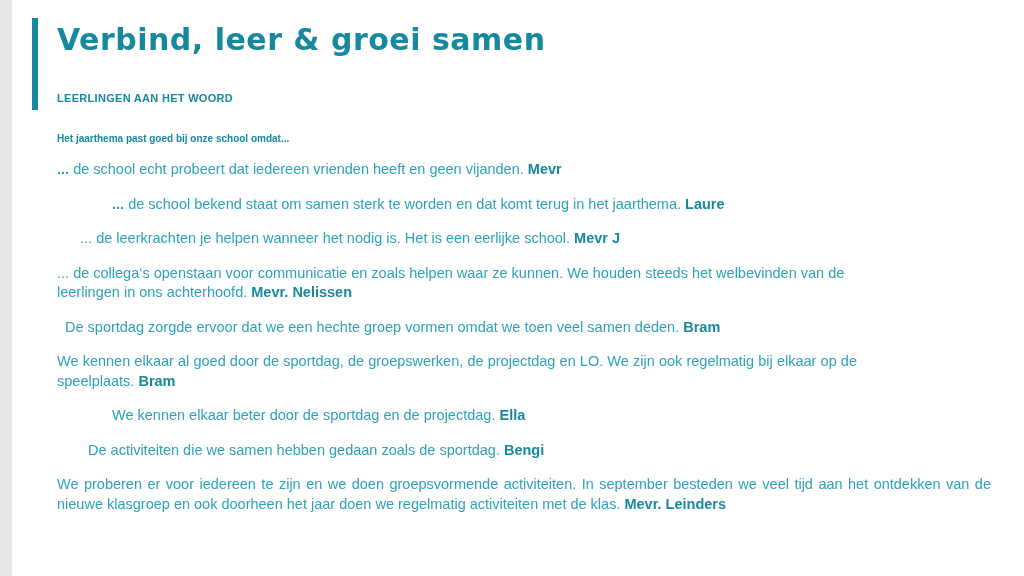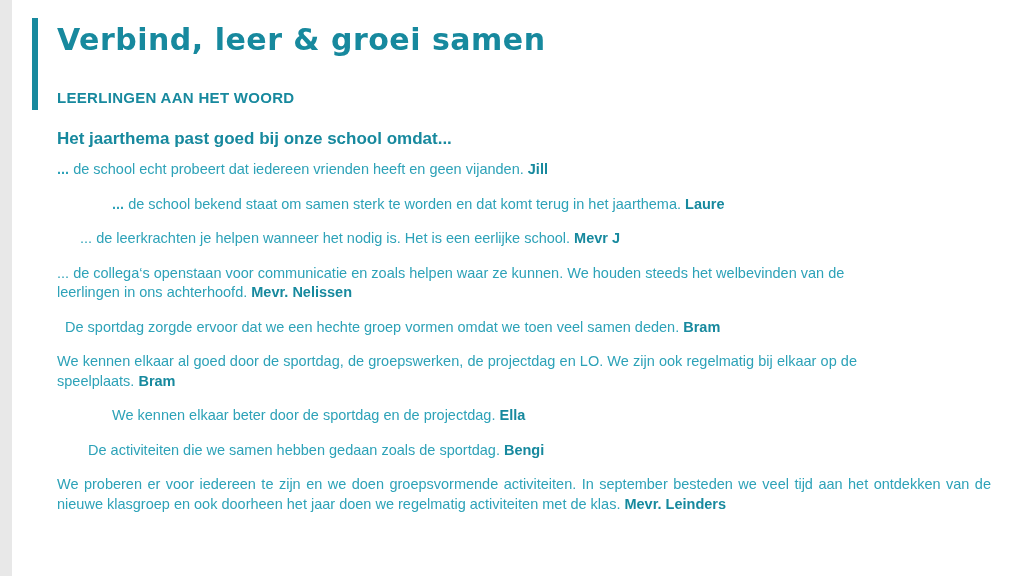--- a/index.html
+++ b/index.html
@@ -28,29 +28,29 @@
     margin: 0;
     font-family: "DejaVu Sans", sans-serif;
     font-weight: bold;
     font-size: 30px;
     line-height: 40px;
     letter-spacing: 0.5px;
     color: var(--accent);
   }
   h2.subtitle {
     margin: 30px 0 24px 0;
-    font-size: 15px;
+    font-size: 11px;
     line-height: 16px;
     font-weight: bold;
     letter-spacing: 0.3px;
     color: var(--accent);
   }
   h3.section-heading {
     margin: 22px 0 13px 0;
-    font-size: 17px;
+    font-size: 10px;
     line-height: 17px;
     font-weight: bold;
     color: var(--accent);
   }
   p.quote {
     margin: 0 0 15px 0;
     font-size: 14.5px;
     line-height: 19.5px;
     color: var(--body-text);
     box-sizing: border-box;
@@ -65,21 +65,21 @@
 <div class="page" style="--accent: #17899e; --body-text: #2da2b8; background: rgb(255, 255, 255);">
   <div class="accent-bar"></div>
 
   <h1 class="title">Verbind, leer &amp; groei samen</h1>
 
   <h2 class="subtitle">LEERLINGEN AAN HET WOORD</h2>
 
   <section>
     <h3 class="section-heading">Het jaarthema past goed bij onze school omdat...</h3>
     <div>
-        <p class="quote"><span class="lead-bold">... </span><span>de school echt probeert dat iedereen vrienden heeft en geen vijanden. </span><span class="author">Jill</span></p>
+        <p class="quote"><span class="lead-bold">... </span><span>de school echt probeert dat iedereen vrienden heeft en geen vijanden. </span><span class="author">Mevr</span></p>
         <p class="quote" style="padding-left: 55px;"><span class="lead-bold">... </span><span>de school bekend staat om samen sterk te worden en dat komt terug in het jaarthema. </span><span class="author">Laure</span></p>
         <p class="quote" style="padding-left: 23px;"><span>... </span><span>de leerkrachten je helpen wanneer het nodig is. Het is een eerlijke school. </span><span class="author">Mevr J</span></p>
         <p class="quote" style="max-width: 800px;"><span>... </span><span>de collega‘s openstaan voor communicatie en zoals helpen waar ze kunnen. We houden steeds het welbevinden van de leerlingen in ons achterhoofd. </span><span class="author">Mevr. Nelissen</span></p>
       </div>
   </section>
 
   <section>
     <div>
         <p class="quote" style="padding-left: 8px;"><span>De sportdag zorgde ervoor dat we een hechte groep vormen omdat we toen veel samen deden. </span><span class="author">Bram</span></p>
         <p class="quote justify" style="max-width: 800px;"><span>We kennen elkaar al goed door de sportdag, de groepswerken, de projectdag en LO. We zijn ook regelmatig bij elkaar op de speelplaats. </span><span class="author">Bram</span></p>

